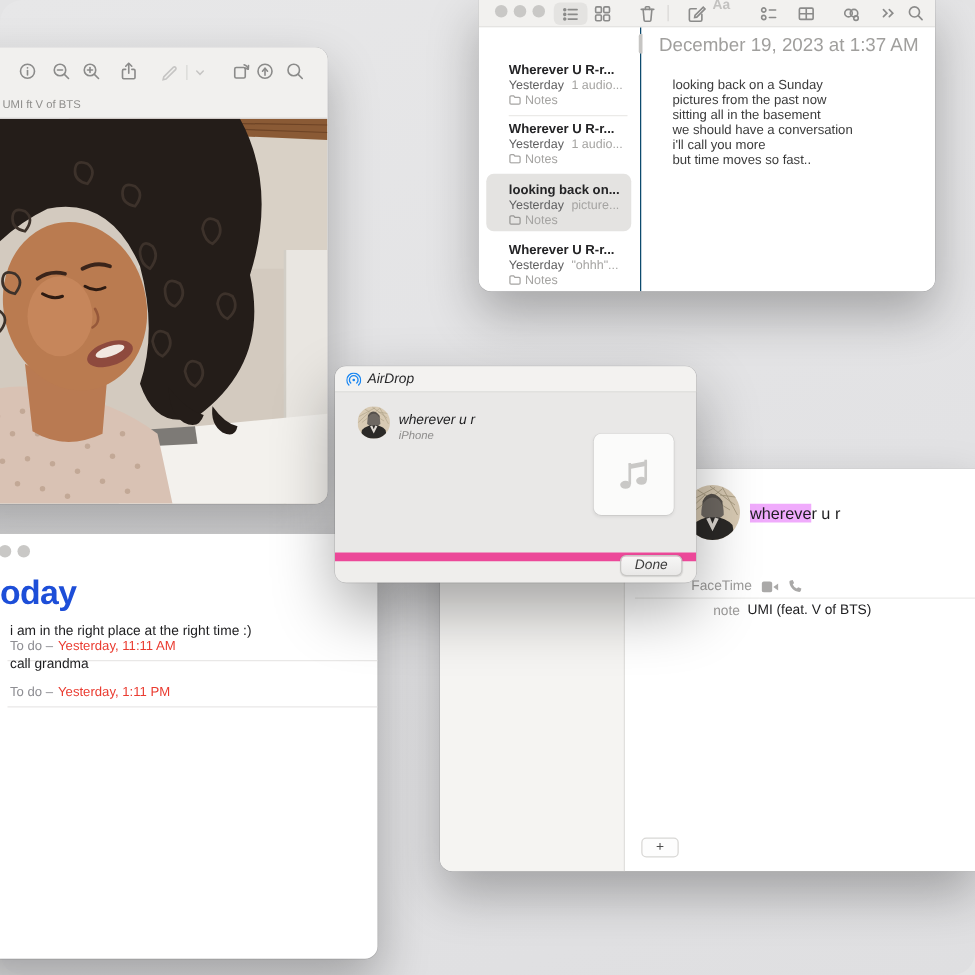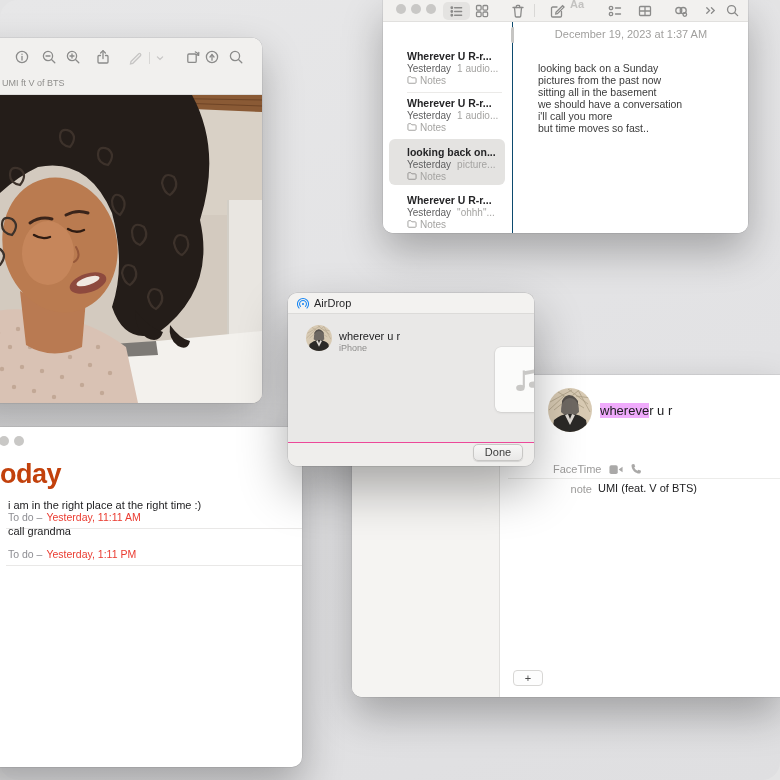--- a/index.html
+++ b/index.html
@@ -29,54 +29,54 @@
   #notes .nside { position:absolute; left:0; top:22px; bottom:0; width:130px; background:#fff; border-right:1px solid #0c4a6e; }
   #notes .nsi { position:absolute; left:24px; right:8px; }
   #notes .nsi-title { font-size:10.5px; font-weight:700; color:#242426; white-space:nowrap; overflow:hidden; }
   #notes .nsi-meta { margin-top:1px; font-size:10px; color:#5f5f60; white-space:nowrap; }
   #notes .nsi-meta .pv { color:#a5a4a2; margin-left:6px; }
   #notes .nsi-folder { margin-top:1px; font-size:10px; color:#a5a4a2; display:flex; gap:3px; }
   #notes .nsi-sel-bg { position:absolute; left:6px; top:117px; width:116px; height:46px; background:#e4e3e1; border-radius:6px; }
   #notes .ndiv { position:absolute; left:24px; right:10px; height:1px; background:#ebeae8; }
   #notes .npill { position:absolute; left:128px; top:27px; width:4px; height:16px; border-radius:2px; background:#c6c5c3; }
   #notes .nbody { position:absolute; left:131px; top:22px; right:0; bottom:0; background:#fff; }
-  #notes .ndate { position:absolute; left:0; right:0; top:6px; text-align:center; font-size:11px; color:#a09f9d; }
+  #notes .ndate { position:absolute; left:0; right:0; top:6px; text-align:center; font-size:15px; color:#a09f9d; }
   #notes .nline { position:absolute; left:24px; font-size:10.5px; color:#3b3b3b; white-space:nowrap; }
 
   
   #contacts { left:352px; top:375px; width:428px; height:322px; border-radius:10px 0 0 10px; overflow:hidden; }
   #contacts .cside { position:absolute; left:0; top:0; bottom:0; width:148px; background:#f5f4f2; border-right:1px solid #e1e0de; }
   #contacts .cavatar { position:absolute; left:196px; top:13px; width:44px; height:44px; border-radius:50%; overflow:hidden; }
   #contacts .cname { position:absolute; left:248px; top:28px; font-size:13px; color:#1d1d1f; }
   #contacts .cname .hl { background:#f0abfc; }
   #contacts .crow-ft { position:absolute; left:201px; top:88px; font-size:11px; color:#9c9b9a; display:flex; align-items:center; gap:7px; }
   #contacts .cdiv { position:absolute; left:156px; right:0; top:103px; height:1px; background:#ececea; }
   #contacts .note-label { position:absolute; left:190px; top:108px; width:50px; text-align:right; font-size:11px; color:#9c9b9a; }
   #contacts .note-value { position:absolute; left:246px; top:107px; font-size:11px; color:#1d1d1f; }
   #contacts .plus-btn { position:absolute; left:161px; top:295px; width:30px; height:16px; background:#fdfdfd; border:1px solid #d8d7d5; border-radius:4px; font-size:11px; color:#4b4b4b; text-align:center; line-height:14px; }
 
   
   #reminders { left:-31px; top:427px; width:333px; height:340px; border-radius:10px; overflow:hidden; }
-  #reminders .rtitle { position:absolute; left:31px; top:32px; font-size:27px; font-weight:700; color:#c2410c; letter-spacing:-.5px; }
+  #reminders .rtitle { position:absolute; left:31px; top:32px; font-size:27px; font-weight:700; color:#1d4ed8; letter-spacing:-.5px; }
   #reminders .ritem-text { position:absolute; left:39px; font-size:11px; color:#1d1d1f; white-space:nowrap; }
   #reminders .ritem-meta { position:absolute; left:39px; font-size:10.5px; white-space:nowrap; }
   #reminders .ritem-meta .st { color:#8e8e93; }
   #reminders .ritem-meta .dt { color:#ea3b30; margin-left:4px; }
   #reminders .rdiv { position:absolute; left:37px; right:0; height:1px; background:#e9e8e7; }
 
   
-  #airdrop { left:288px; top:293px; width:246px; height:173px; border-radius:9px; overflow:hidden; background:#e9e8e7; box-shadow:0 0 0 0.5px rgba(0,0,0,.15), 0 22px 50px rgba(0,0,0,.33); }
+  #airdrop { left:268px; top:293px; width:289px; height:173px; border-radius:9px; overflow:hidden; background:#e9e8e7; box-shadow:0 0 0 0.5px rgba(0,0,0,.15), 0 22px 50px rgba(0,0,0,.33);font-style:italic; }
   #airdrop .ahead { position:absolute; left:0; top:0; right:0; height:21px; background:#f3f2f0; border-bottom:1px solid #dcdbd9; }
   #airdrop .ahead .aicon { position:absolute; left:9px; top:5px; }
   #airdrop .ahead .atitle { position:absolute; left:26px; top:4px; font-size:11px; color:#262628; }
   #airdrop .aavatar { position:absolute; left:18px; top:32px; width:26px; height:26px; border-radius:50%; overflow:hidden; }
   #airdrop .aname { position:absolute; left:51px; top:37px; font-size:11px; color:#1d1d1f; }
   #airdrop .akind { position:absolute; left:51px; top:50px; font-size:9px; color:#8e8d8c; }
   #airdrop .afile { position:absolute; left:207px; top:54px; width:64px; height:65px; background:#fbfbfa; border-radius:6px; box-shadow:0 0 0 0.5px rgba(0,0,0,.08), 0 1px 3px rgba(0,0,0,.08); display:flex; align-items:center; justify-content:center; }
-  #airdrop .afoot { position:absolute; left:0; right:0; bottom:0; height:24px; background:#efeeec; border-top:1px solid #ec4899; }
+  #airdrop .afoot { position:absolute; left:0; right:0; bottom:0; height:24px; background:#efeeec; border-top:7px solid #ec4899; }
   #airdrop .adone { position:absolute; right:11px; bottom:5px; width:50px; height:17px; background:linear-gradient(#f7f7f6,#e9e8e7); border:1px solid #c8c7c5; border-radius:5px; font-size:11px; color:#3c3c3c; text-align:center; line-height:15px; box-shadow:0 .5px 1px rgba(0,0,0,.12); }
 </style>
 </head>
 <body>
 
 <svg width="0" height="0" style="position:absolute">
   <defs>
     <g id="g-avatar">
       <rect width="44" height="44" fill="#d8cab3"></rect>
       <g stroke="#a6997f" stroke-width="0.7">

